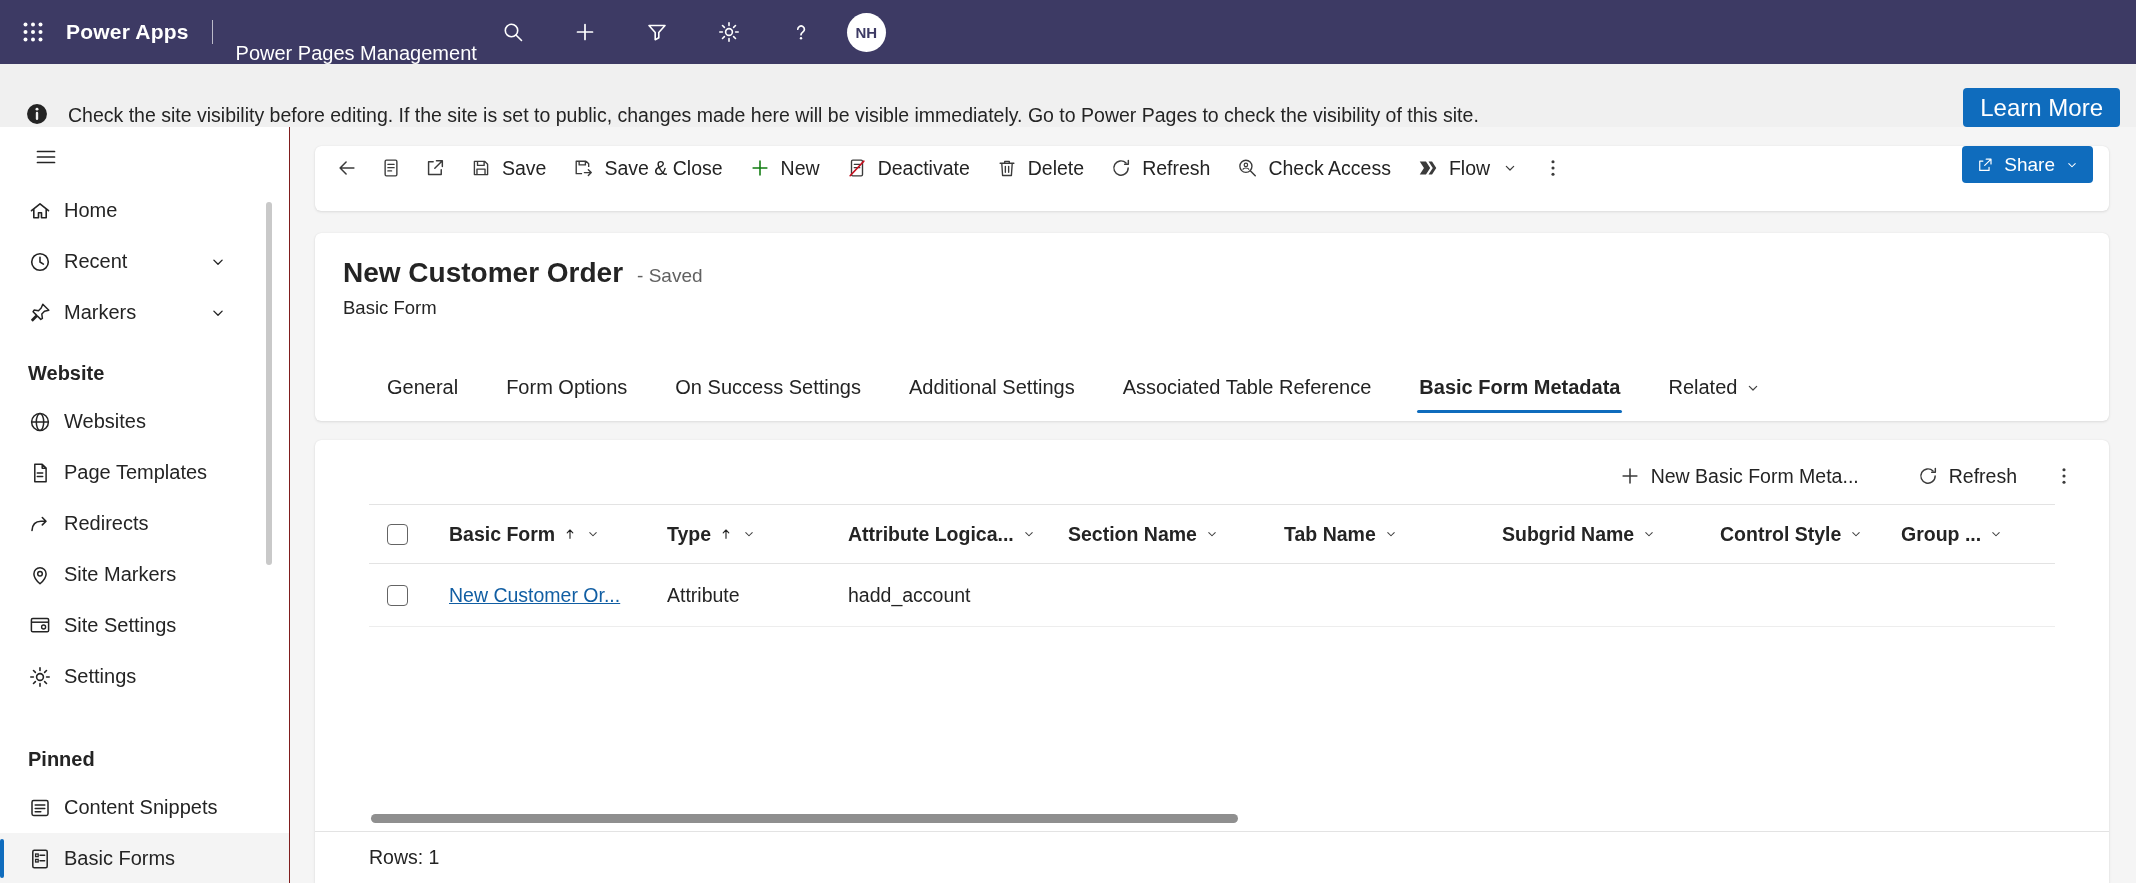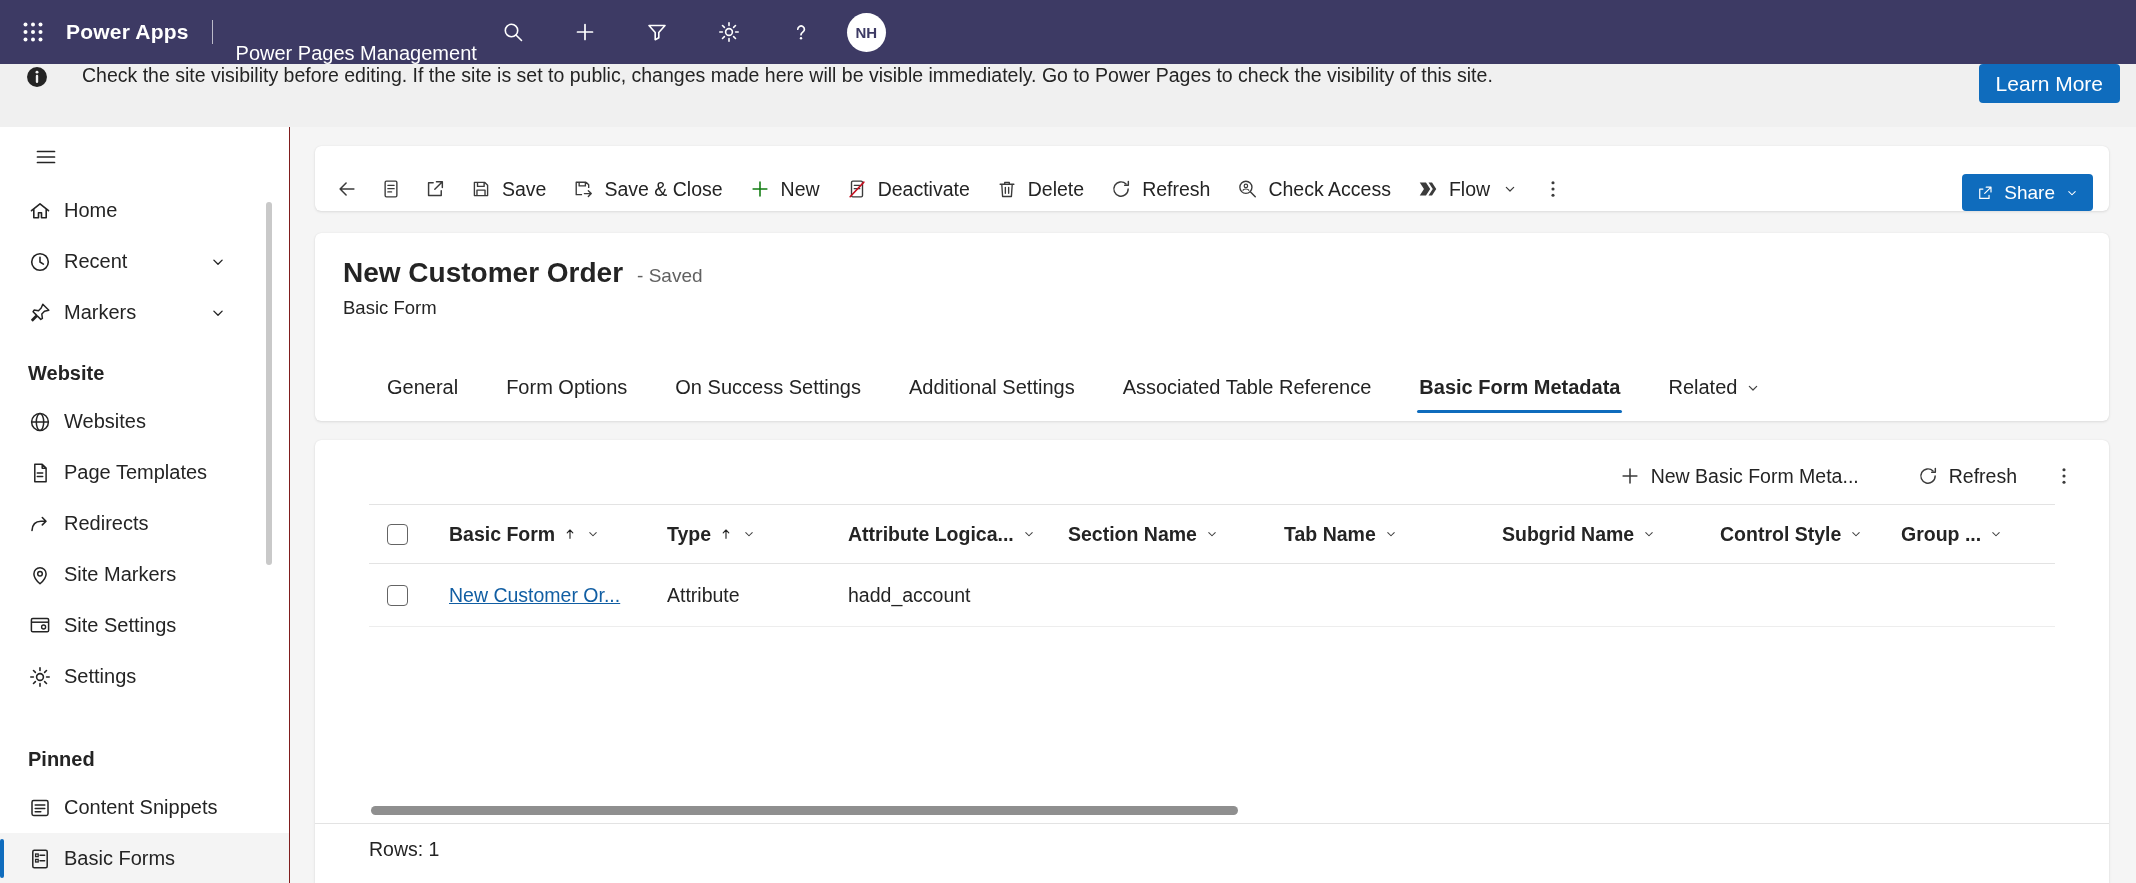--- a/index.html
+++ b/index.html
@@ -29,27 +29,27 @@
   .app-subtitle { font-size: 20px; font-weight: 400; margin-top: 42px; }
   .topbar-right { display: flex; align-items: center; height: 100%; }
   .tb-icon-btn { width: 72px; height: 64px; display: grid; place-items: center;
     background: none; border: none; color: #fff; }
   .avatar { width: 39px; height: 39px; border-radius: 50%; background: #fff; border: none;
     color: #3d3a64; display: grid; place-items: center; font-size: 15px; font-weight: 700;
     margin: 0 14px 0 10px; }
 
   
   .banner {
-    height: 63px; flex: none; background: #f0f0f0; display: flex; align-items: flex-start;
-    padding: 0 16px 0 24px; gap: 32px;
+    height: 63px; flex: none; background: #f0f0f0; display: flex; align-items: flex-end;
+    padding: 0 16px 0 24px; gap: 18px;
   }
   .banner-text { flex: 1; font-size: 19.5px; color: #242424; white-space: nowrap; overflow: hidden; }
   .learn-more {
     background: #0f6cbd; color: #fff; border: none; border-radius: 4px;
-    height: 39px; padding: 0 17px; font-size: 21px; flex: none;
+    height: 39px; padding: 0 17px; font-size: 24px; flex: none;
   }
 
   
   .body { flex: 1; display: flex; min-height: 0; }
 
   
   .sidebar {
     width: 290px; flex: none; background: #fff; border-right: 1px solid #7f1d1d;
     position: relative; padding-top: 4px; overflow: hidden;
   }
@@ -73,21 +73,21 @@
   .sb-scrollbar { position: absolute; right: 17px; top: 75px; width: 6px; height: 363px;
     border-radius: 3px; background: #c9c9c9; cursor: pointer; }
 
   
   .main { flex: 1; min-width: 0; background: #f5f5f5; display: flex; flex-direction: column;
     padding: 19px 27px 0 25px; }
   .card { background: #fff; border-radius: 6px;
     box-shadow: 0 1px 3px rgba(0,0,0,.10), 0 0 1px rgba(0,0,0,.10); }
 
   
-  .cmdbar { height: 65px; flex: none; display: flex; align-items: flex-end;
+  .cmdbar { height: 65px; flex: none; display: flex; align-items: flex-start;
     justify-content: space-between; padding: 0 16px 0 10px; }
   .cmd-left { display: flex; align-items: center; }
   .cmd-btn { display: flex; align-items: center; gap: 10px; height: 44px; padding: 0 13px;
     background: none; border: none; border-radius: 4px; font-size: 19.5px; color: #242424; }
   .cmd-btn .ic { color: #3b3b3b; }
   .icon-only { padding: 0 11px; }
   .ic-newplus { color: #107c10 !important; }
   .flow-chev { margin-left: 2px; color: #424242; }
   .share-btn { display: flex; align-items: center; gap: 10px; background: #0f6cbd; color: #fff;
     border: none; border-radius: 4px; height: 37px; padding: 0 14px; font-size: 19px; }
@@ -131,21 +131,21 @@
   .c8 { flex: 1 1 auto; min-width: 120px; }
   .checkbox { width: 21px; height: 21px; border: 1.6px solid #646464; border-radius: 4px;
     background: #fff; display: inline-block; cursor: pointer; }
   .sort-ic { color: #242424; }
   .col-chev { color: #424242; margin-left: 1px; }
   .glink { color: #115ea3; text-decoration: underline; cursor: pointer; }
   .gfill { flex: 1; }
   .hscroll { height: 10px; flex: none; position: relative; margin-bottom: 7px; }
   .hthumb { position: absolute; left: 2px; top: 0; width: 867px; height: 9px;
     border-radius: 4.5px; background: #8f8f8f; cursor: grab; }
-  .gfooter { flex: none; height: 60px; border-top: 1px solid #e3e3e3;
+  .gfooter { flex: none; height: 52px; border-top: 1px solid #e3e3e3;
     padding: 14px 0 0 54px; font-size: 19.5px; color: #242424; }
 </style>
 </head>
 <body>
 
 <svg width="0" height="0" style="position:absolute" aria-hidden="true">
   <defs>
     <symbol id="sym-waffle" viewBox="0 0 24 24">
       <g fill="currentColor" stroke="none">
         <circle cx="4.5" cy="4.5" r="2"></circle>

